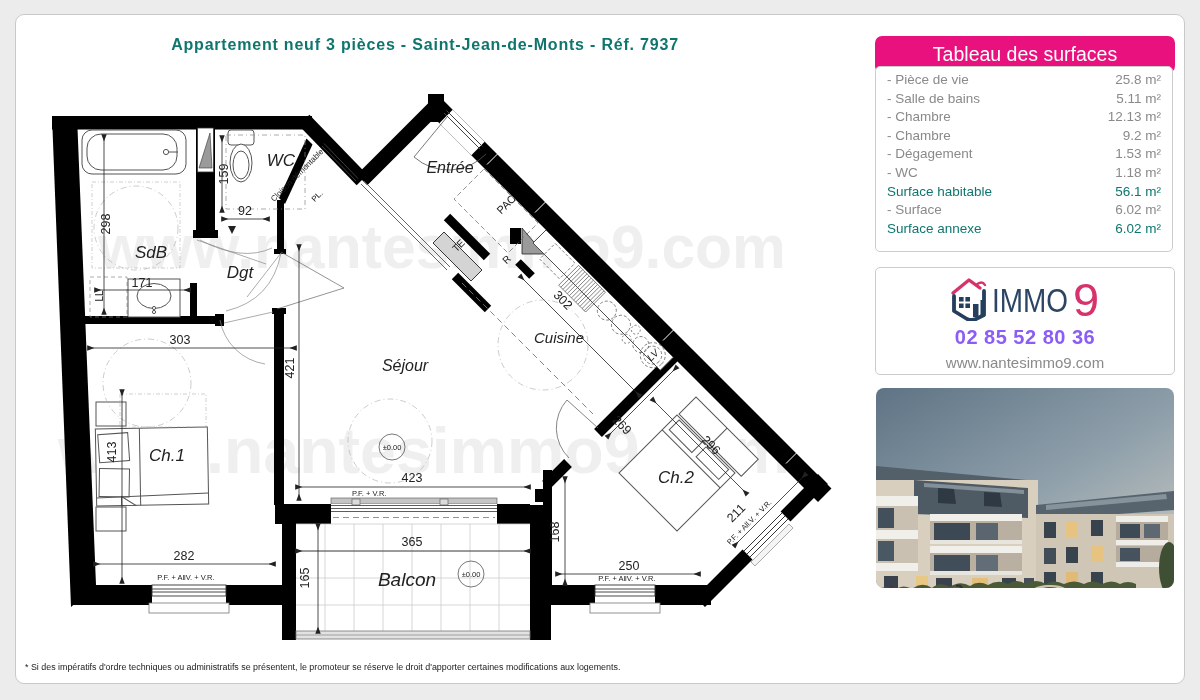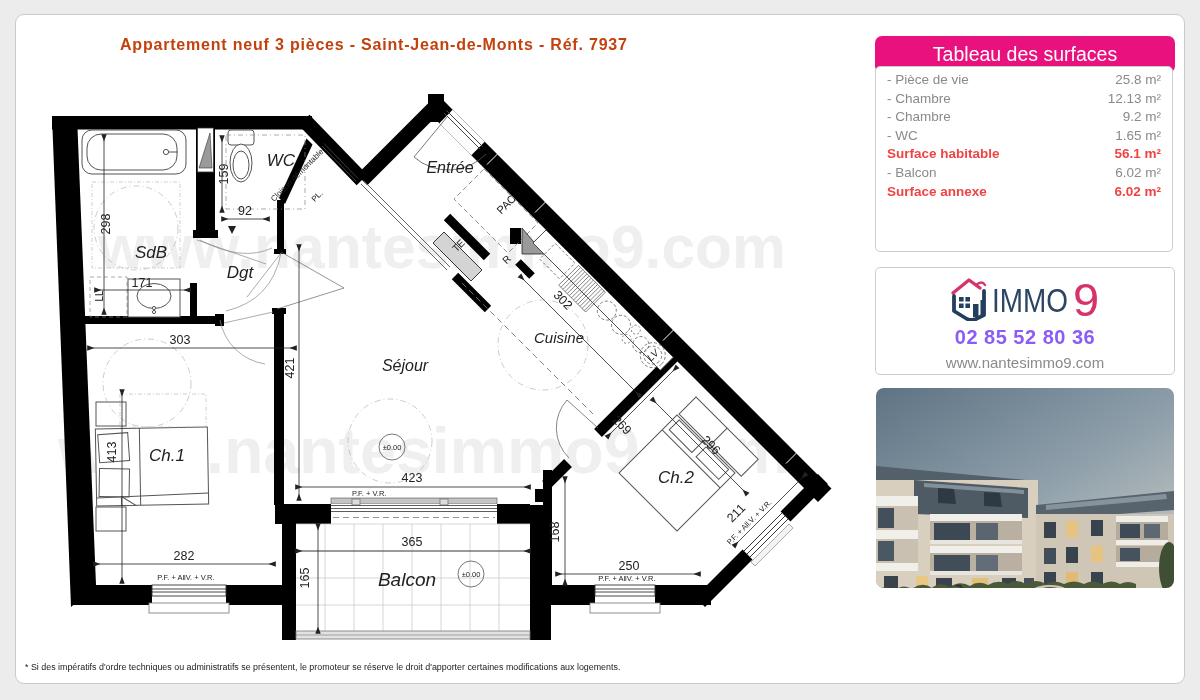--- a/index.html
+++ b/index.html
@@ -1,25 +1,25 @@
 <!DOCTYPE html>
 <html lang="fr"><head>
 <meta charset="utf-8">
 <title>Appartement neuf 3 pièces - Saint-Jean-de-Monts</title>
 <style>
   html,body{margin:0;padding:0;}
   body{width:1200px;height:700px;background:#ececec;font-family:"Liberation Sans", sans-serif;position:relative;overflow:hidden;}
   .card{position:absolute;left:15px;top:14px;width:1168px;height:668px;background:#ffffff;border:1px solid #c9c9c9;border-radius:9px;}
-  .title{position:absolute;left:120px;top:36px;width:610px;font-size:16px;font-weight:bold;color:#c2410c;letter-spacing:0.8px;}
+  .title{position:absolute;left:120px;top:36px;width:610px;text-align:center;font-size:16px;font-weight:bold;color:#0f766e;letter-spacing:0.8px;}
   .plansvg{position:absolute;left:0;top:0;width:1200px;height:700px;}
   
   .tabhead{position:absolute;left:875px;top:27px;width:300px;height:37px;background:#e9117e;border-radius:7px;color:#fff;font-size:19.5px;text-align:center;line-height:37px;margin-top:9px;}
   .tabbox{position:absolute;left:875px;top:66px;width:298px;height:186px;background:#fff;border:1px solid #cccccc;border-radius:5px;padding-top:4px;box-sizing:border-box;}
   .row{height:18.6px;line-height:18.6px;font-size:13.5px;color:#8a8a8a;padding:0 11px;display:flex;justify-content:space-between;}
-  .rowb{color:#ef4444;font-weight:bold;gap:32px;}
+  .rowb{color:#0f766e;font-weight:normal;gap:32px;}
   .contact{position:absolute;left:875px;top:267px;width:298px;height:106px;background:#fff;border:1px solid #cccccc;border-radius:5px;}
   .logo{position:absolute;left:0;top:7px;width:298px;height:46px;text-align:center;}
   .phone{position:absolute;left:0;top:58px;width:298px;text-align:center;font-size:20px;font-weight:bold;color:#8b5cf6;letter-spacing:0.5px;}
   .web{position:absolute;left:0;top:86px;width:298px;text-align:center;font-size:15px;color:#8a8a8a;}
   .photo{position:absolute;left:876px;top:388px;width:298px;height:200px;border-radius:8px;overflow:hidden;}
   .footnote{position:absolute;left:25px;top:662px;font-size:8.9px;color:#222;text-align:center;}
 </style>
 </head>
 <body>
 
@@ -388,37 +388,45 @@
 </svg>
 
 <div class="tabhead">Tableau des surfaces</div>
 
 <div class="tabbox">
   <div class="row">
       <span>- Pièce de vie</span>
       <span>25.8 m²</span>
     </div>
   <div class="row">
+      <span>- Salle de bains</span>
+      <span>5.11 m²</span>
+    </div>
+  <div class="row">
       <span>- Chambre</span>
       <span>12.13 m²</span>
     </div>
   <div class="row">
       <span>- Chambre</span>
       <span>9.2 m²</span>
     </div>
   <div class="row">
+      <span>- Dégagement</span>
+      <span>1.53 m²</span>
+    </div>
+  <div class="row">
       <span>- WC</span>
-      <span>1.65 m²</span>
+      <span>1.18 m²</span>
     </div>
   <div class="row rowb">
       <span>Surface habitable</span>
       <span>56.1 m²</span>
     </div>
   <div class="row">
-      <span>- Balcon</span>
+      <span>- Surface</span>
       <span>6.02 m²</span>
     </div>
   <div class="row rowb">
       <span>Surface annexe</span>
       <span>6.02 m²</span>
     </div>
 </div>
 
 <div class="contact">
 

